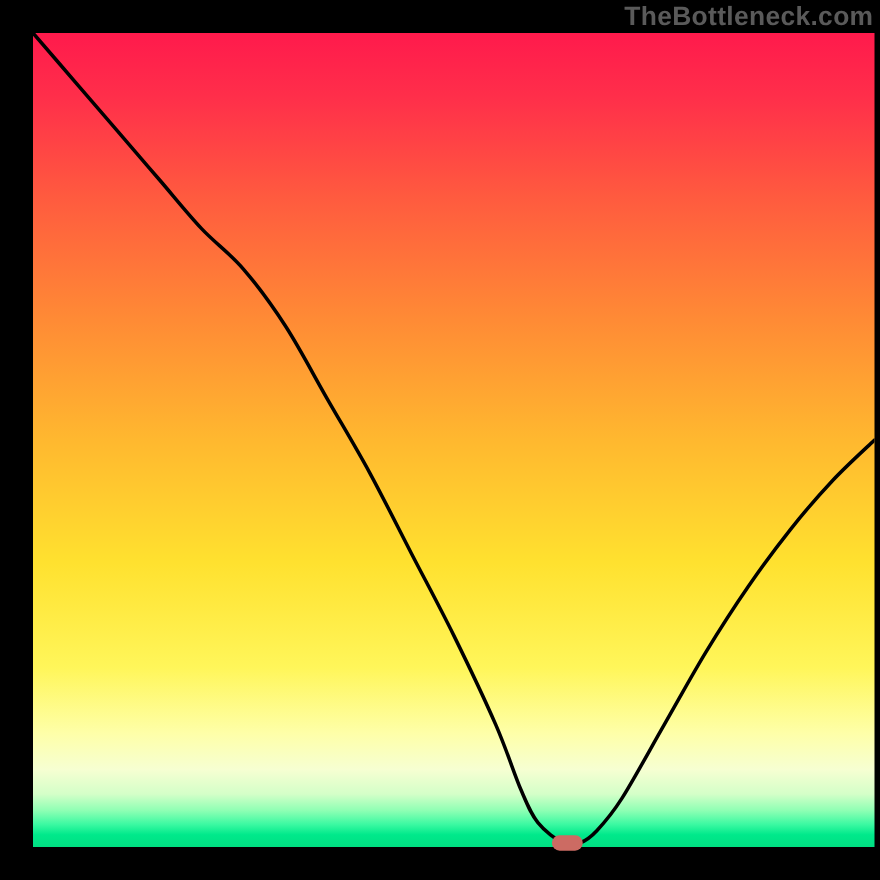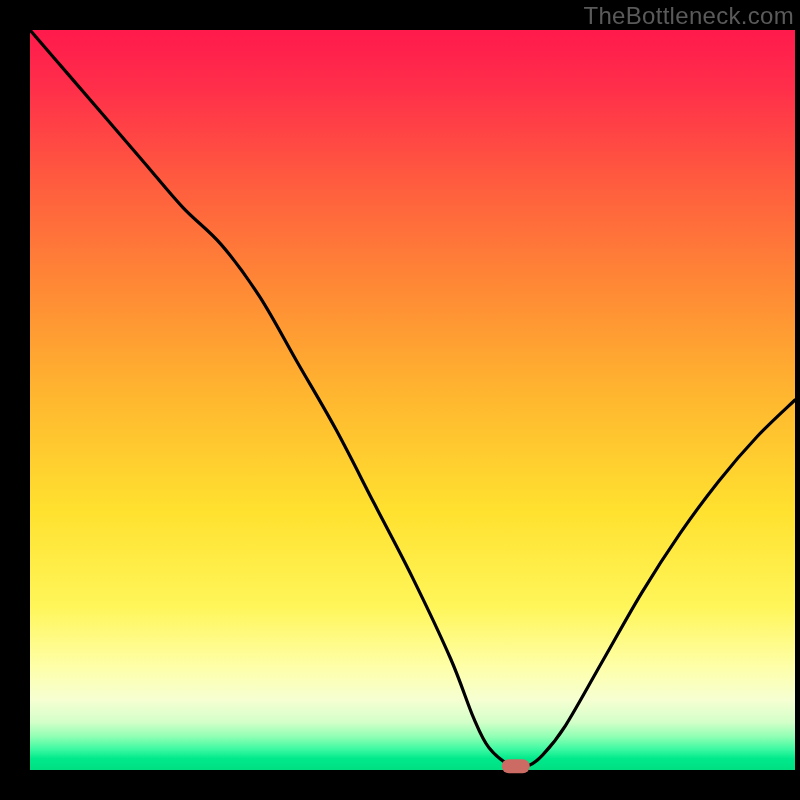--- a/index.html
+++ b/index.html
@@ -18,21 +18,21 @@
   svg {
     display: block;
   }
   .attribution {
     position: absolute;
     top: 2px;
     right: 6px;
     font-family: Arial, Helvetica, sans-serif;
     font-size: 24px;
     color: #5a5a5a;
-    font-weight: 400;
+    font-weight: 700;
     letter-spacing: 0.3px;
   }
 </style>
 </head>
 <body>
 
 <div class="wrapper">
   <svg id="chart-svg" width="800" height="800" viewBox="0 0 800 800">
     <defs>
       <linearGradient id="bg-grad" x1="0" y1="0" x2="0" y2="1">

